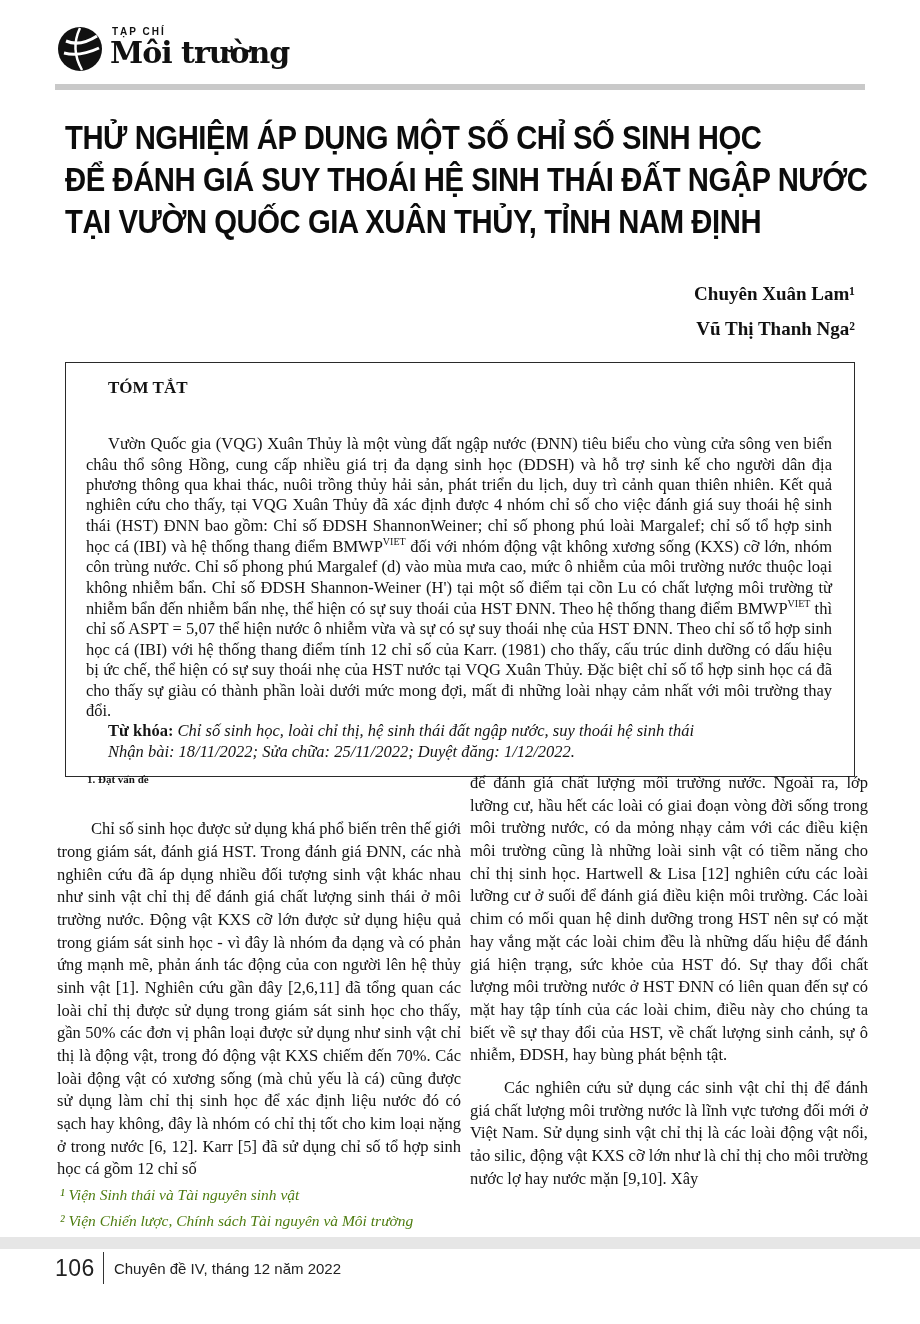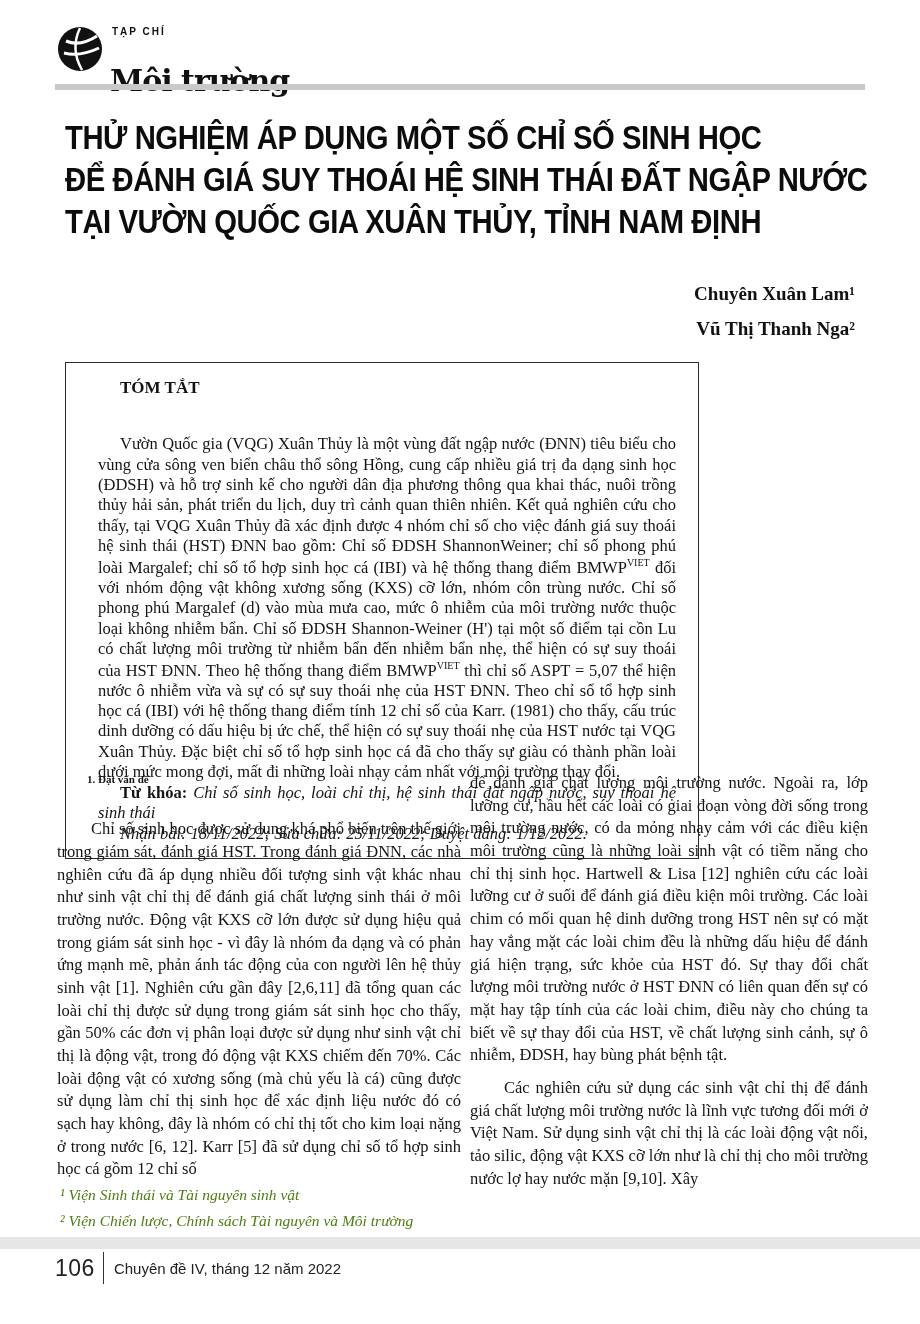--- a/index.html
+++ b/index.html
@@ -5,21 +5,21 @@
   * { margin:0; padding:0; box-sizing:border-box; }
   html,body { background:#ffffff; }
   .page {
     position:relative; width:920px; height:1324px; background:#fff;
     font-family:"Liberation Serif", serif; color:#111; overflow:hidden;
   }
 
   
   .masthead { position:absolute; left:57px; top:26px; display:flex; align-items:flex-start; }
   .masthead .globe { width:46px; height:46px; margin-right:7px; }
-  .masthead .mast-text { display:flex; flex-direction:column;gap:28px; }
+  .masthead .mast-text { display:flex; flex-direction:column; }
   .mast-small {
     font-family:"Liberation Sans", sans-serif; font-weight:bold; font-size:10px;
     letter-spacing:2px; color:#111; margin-left:2px;
   }
   .mast-name {
     font-family:"DejaVu Serif", serif; font-weight:bold; font-size:30px;
     letter-spacing:-1px; color:#111; margin-top:-2px;
   }
 
   .top-rule { position:absolute; left:55px; top:84px; width:810px; height:6px; background:#c9c9c9; }
@@ -35,22 +35,22 @@
 
   
   .authors {
     position:absolute; right:65px; top:276px; text-align:right;
     font-weight:bold; font-size:19px; line-height:1.85; color:#111;
   }
   .authors div { display:block; }
 
   
   .abstract-box {
-    position:absolute; left:65px; top:362px; width:634px;
-    border:1px solid #2a2a2a; padding:14px 22px 14px 32px;
+    position:absolute; left:65px; top:362px; width:790px;
+    border:1px solid #2a2a2a; padding:14px 22px 14px 20px;
     font-size:16.5px; line-height:1.24; text-align:justify; color:#141414;
   }
   .abstract-heading { font-weight:bold; font-size:17px; margin-left:22px; margin-bottom:2px; }
   .abstract-body { text-indent:22px;margin-top:36px; }
   .abstract-body sup { font-size:10px; }
   .kw-line { text-indent:22px; }
   .kw-label { font-weight:bold; }
   .kw-text { font-style:italic; }
   .dates-line { text-indent:22px; font-style:italic; }
 

